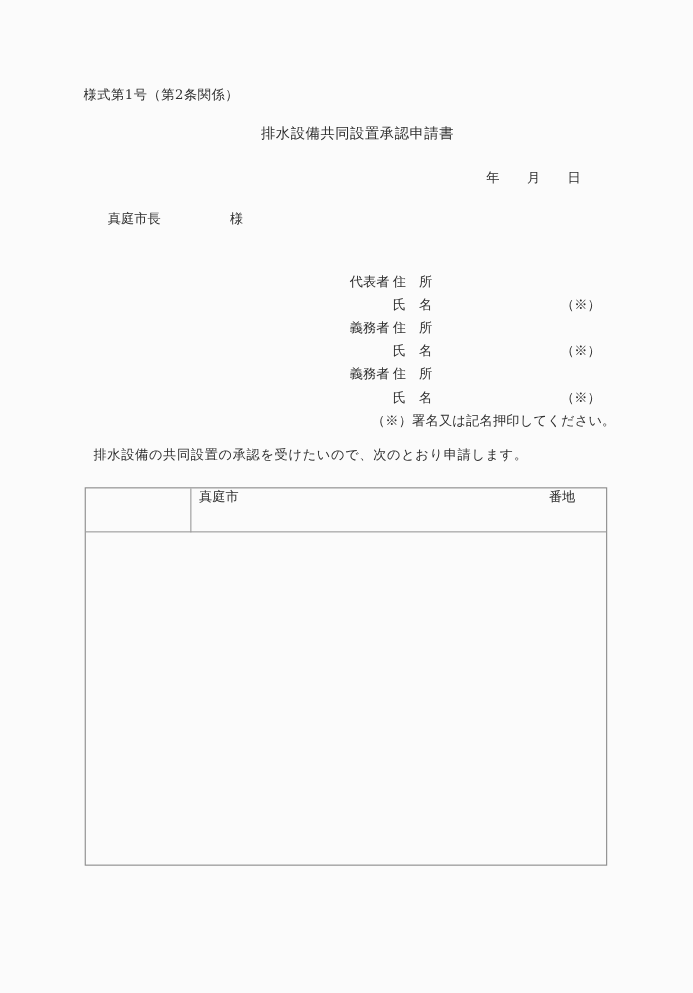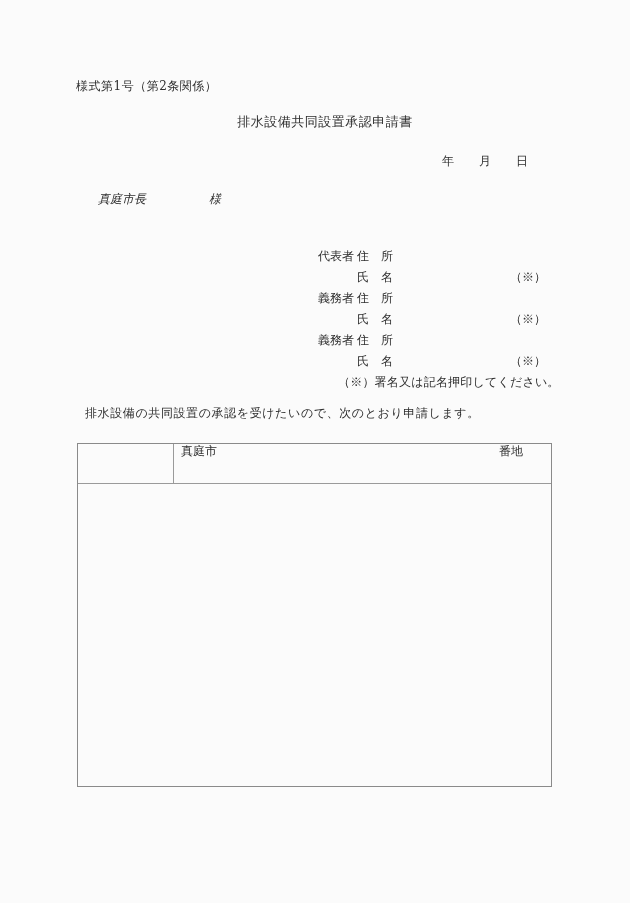--- a/index.html
+++ b/index.html
@@ -27,21 +27,21 @@
   .doc-title {
     left: 0; right: 0; top: 115px;
     text-align: center;
     font-size: 13px;
     letter-spacing: 0.5px;
   }
 
   .date-line { left: 442px; top: 155px; font-family: Liberation Mono, monospace; }
   .date-line span + span { margin-left: 25px; }
 
-  .addressee { left: 98px; top: 192px; font-style: italic; }
+  .addressee { left: 98px; top: 192px; }
   .addressee .honorific { margin-left: 63px; }
 
   .sig-block { left: 315px; top: 246px; width: 237px; }
   .sig-row { position: relative; height: 21px; line-height: 21px; }
   .sig-row .role { display: inline-block; width: 42px; text-align: center; }
   .sig-row .mark { position: absolute; left: 195px; top: 0; }
   .sig-note { position: relative; left: 23px; height: 21px; line-height: 21px; letter-spacing: 0.2px; }
 
   .intro { left: 85px; top: 406px; letter-spacing: 0.6px; }
 

